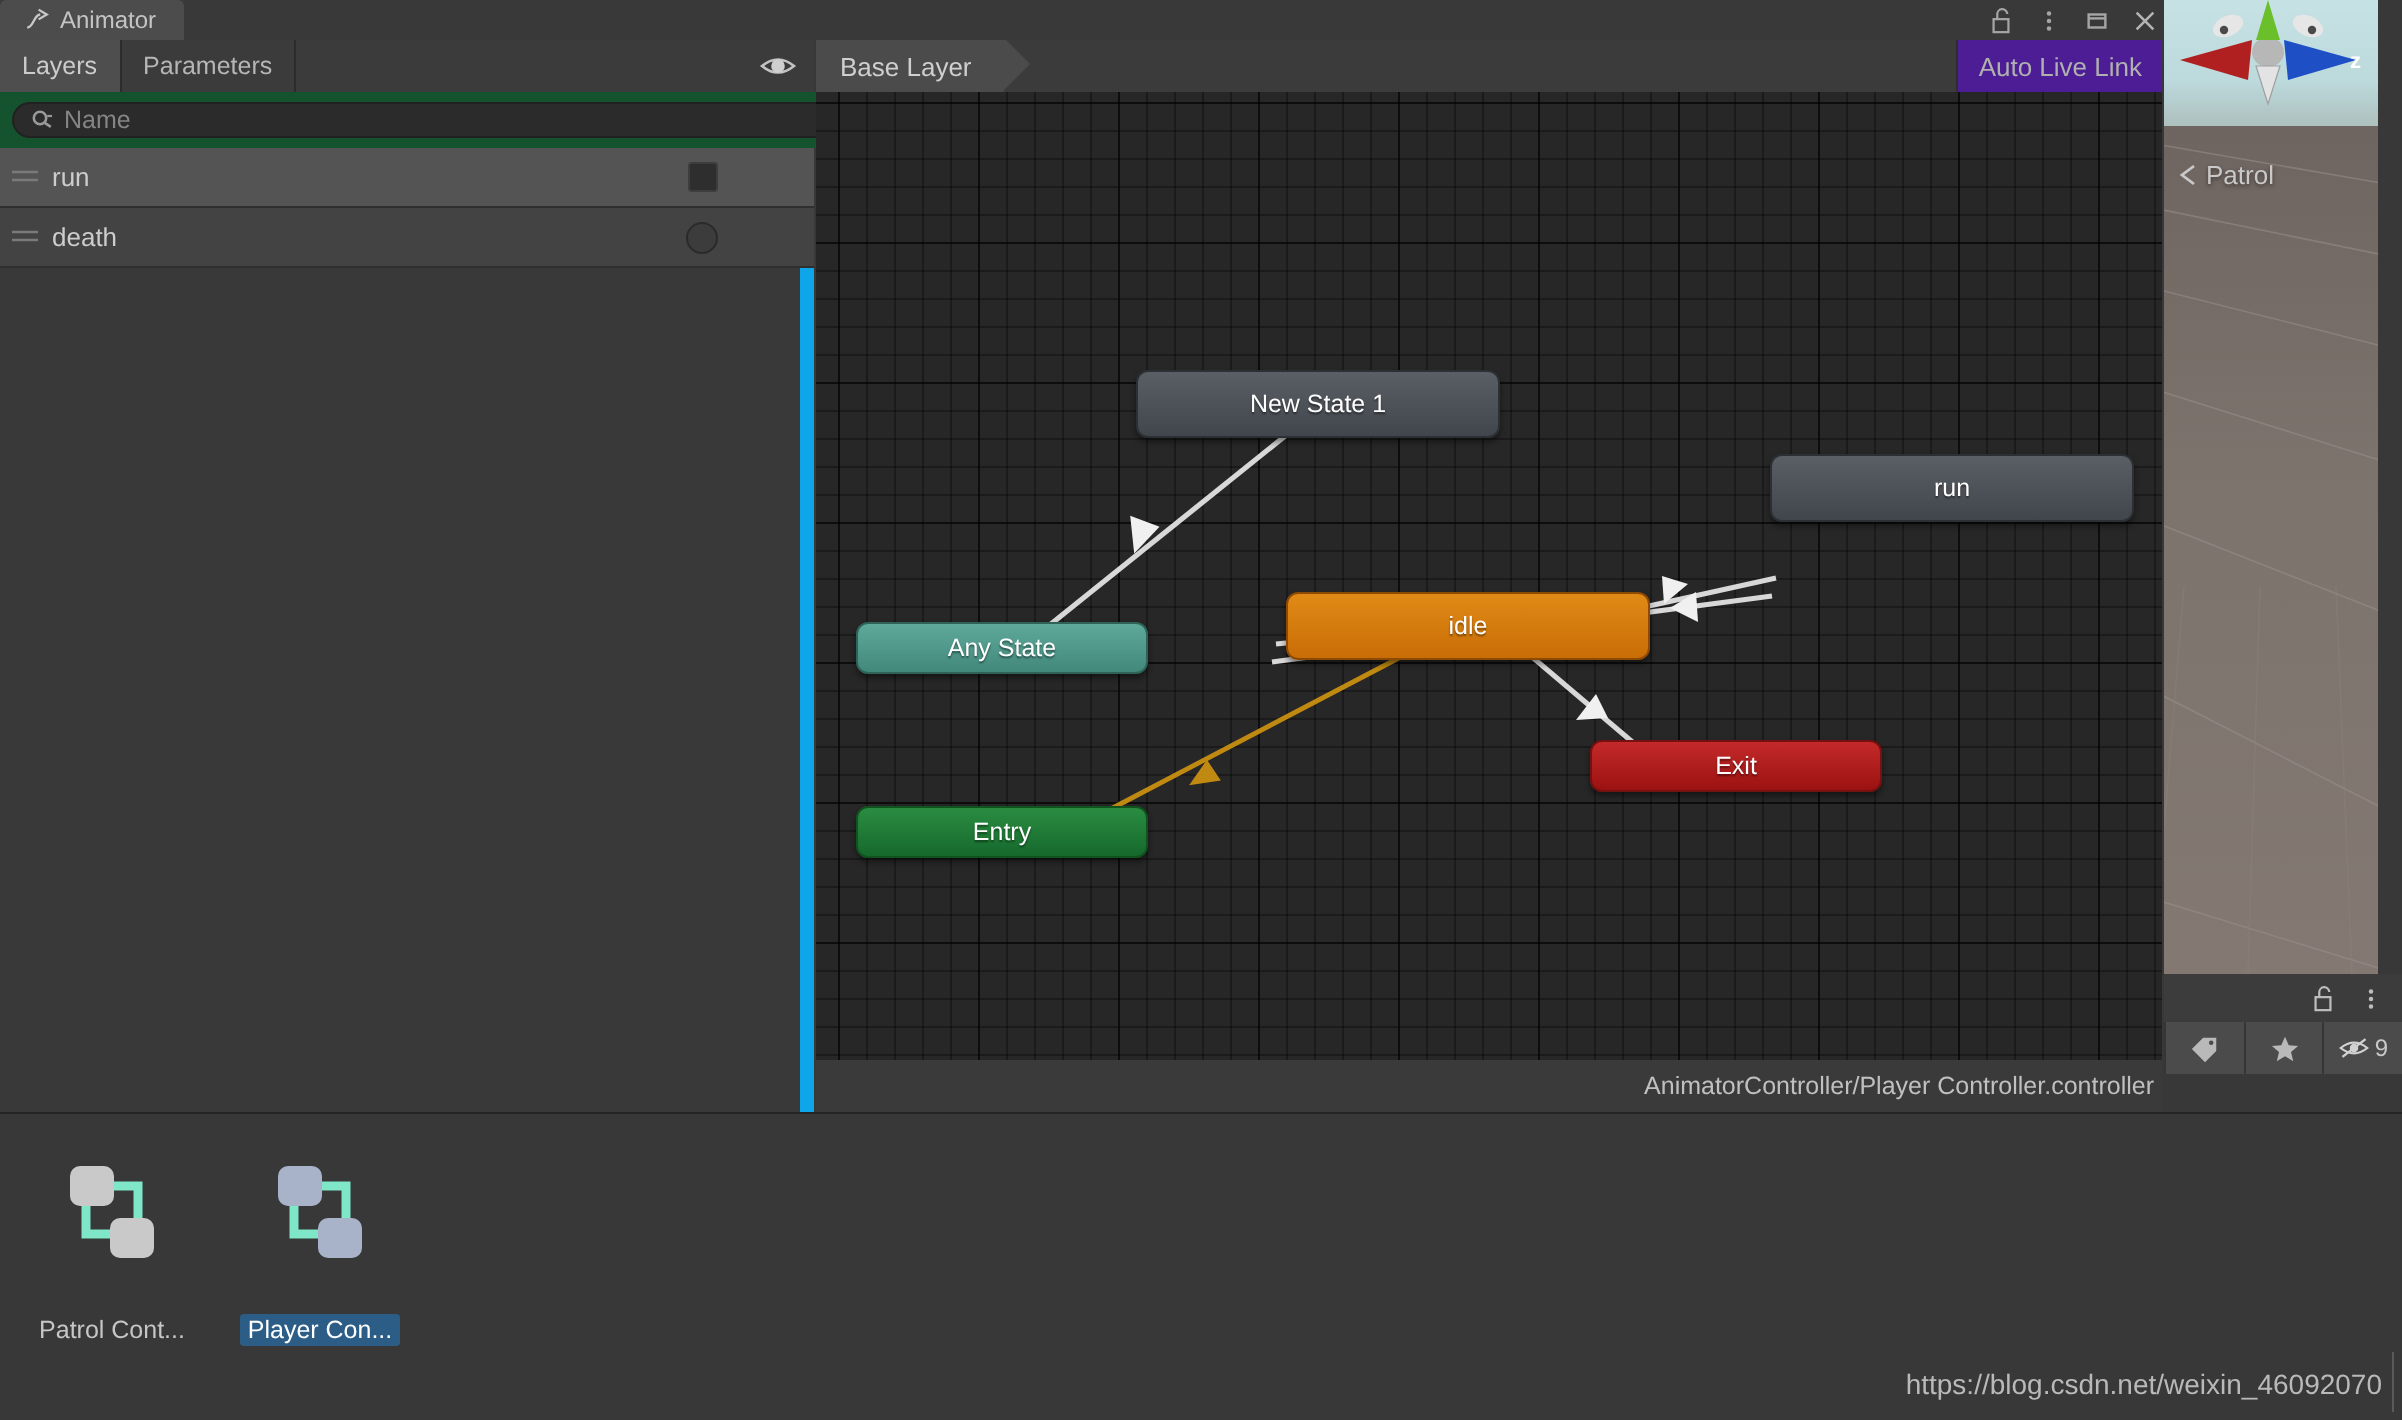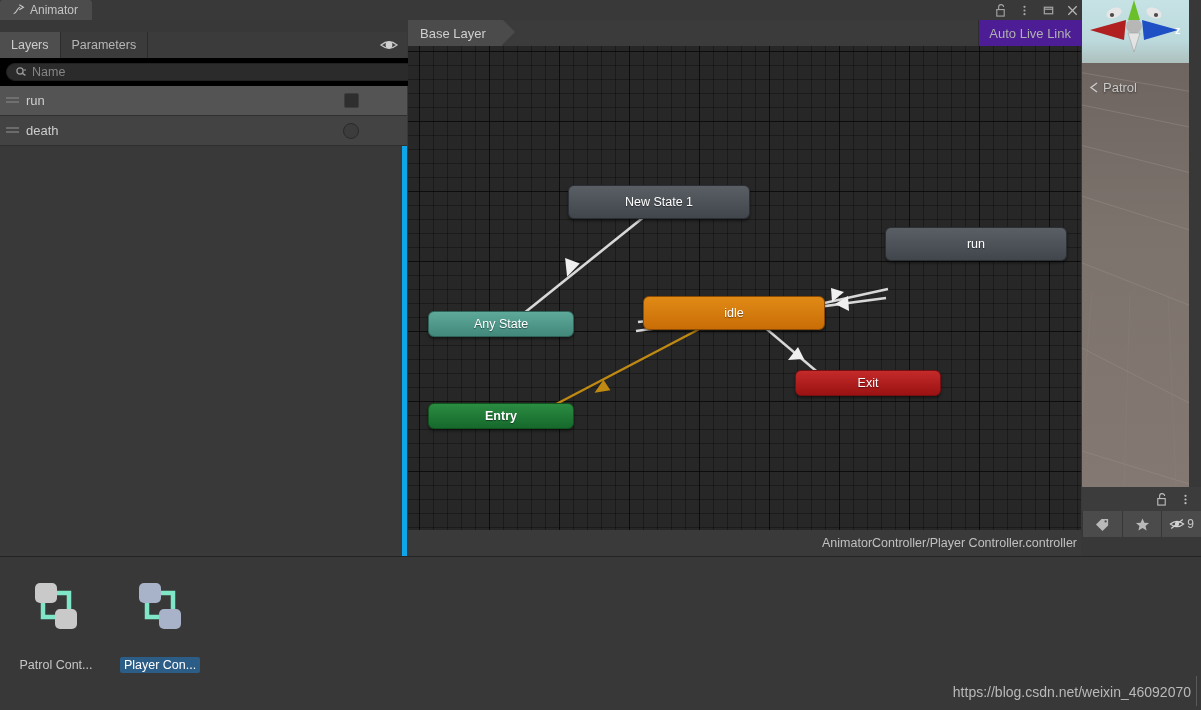--- a/index.html
+++ b/index.html
@@ -28,42 +28,42 @@
   .tab-icon { width: 13px; height: 13px; display:block; }
 
   .wincontrols {
     position: absolute; right: 122px; top: 0; height: 20px;
     display: flex; align-items: center; gap: 11px;
   }
   .wc { width: 13px; height: 13px; display: block; opacity: .82; }
 
   
   .leftpanel {
-    position: absolute; left: 0; top: 32px; width: 407px; height: 536px;
+    position: absolute; left: 0; top: 20px; width: 407px; height: 536px;
     background: #393939;
-    border-right: 5px solid #0ea5e9;
+    border-right: 7px solid #0ea5e9;
   }
   .subtabs {
     position: absolute; left: 0; top: 0; width: 407px; height: 26px;
     background: #3b3b3b;
     display: flex; align-items: stretch;
   }
   .subtab {
     display: flex; align-items: center; padding: 0 11px;
     font-size: 12.5px; color: #b6b6b6;
     border-right: 1px solid #2c2c2c;
   }
   .subtab.active { background: #4e4e4e; color: #cccccc; }
   .eye-wrap {
     position: absolute; right: 8px; top: 0; height: 26px;
     display: flex; align-items: center;
   }
   .searchrow {
     position: absolute; left: 0; top: 26px; width: 481px; height: 28px;
-    background: #000000;
+    background: #14532d;
     display: flex; align-items: center; padding: 0 6px;
   }
   .searchbox {
     flex: 1; height: 18px; background: #2b2b2b;
     border: 1px solid #212121; border-radius: 9px;
     display: flex; align-items: center; padding: 0 8px; gap: 5px;
   }
   .searchbox .ph { color: #858585; font-size: 12.5px; }
   .plusbtn {
     width: 22px; height: 22px; margin-left: 6px;
@@ -338,21 +338,21 @@
       </div>
 
       <div class="node" style="left:387px; top:324px; width:146px; height:26px;
                   background: linear-gradient(to bottom, #c42a2a, #9b1212);
                   border:1px solid #771010;">
         <span>Exit</span>
       </div>
 
       <div class="node" style="left:20px; top:357px; width:146px; height:26px;
                   background: linear-gradient(to bottom, #2a8c41, #16692c);
-                  border:1px solid #10531f;font-weight:bold;">
+                  border:1px solid #10531f;">
         <span>Entry</span>
       </div>
     </div>
 
     <div class="statusbar">
       <span class="txt">AnimatorController/Player Controller.controller</span>
     </div>
   </div>
 
   <div class="sceneview">

